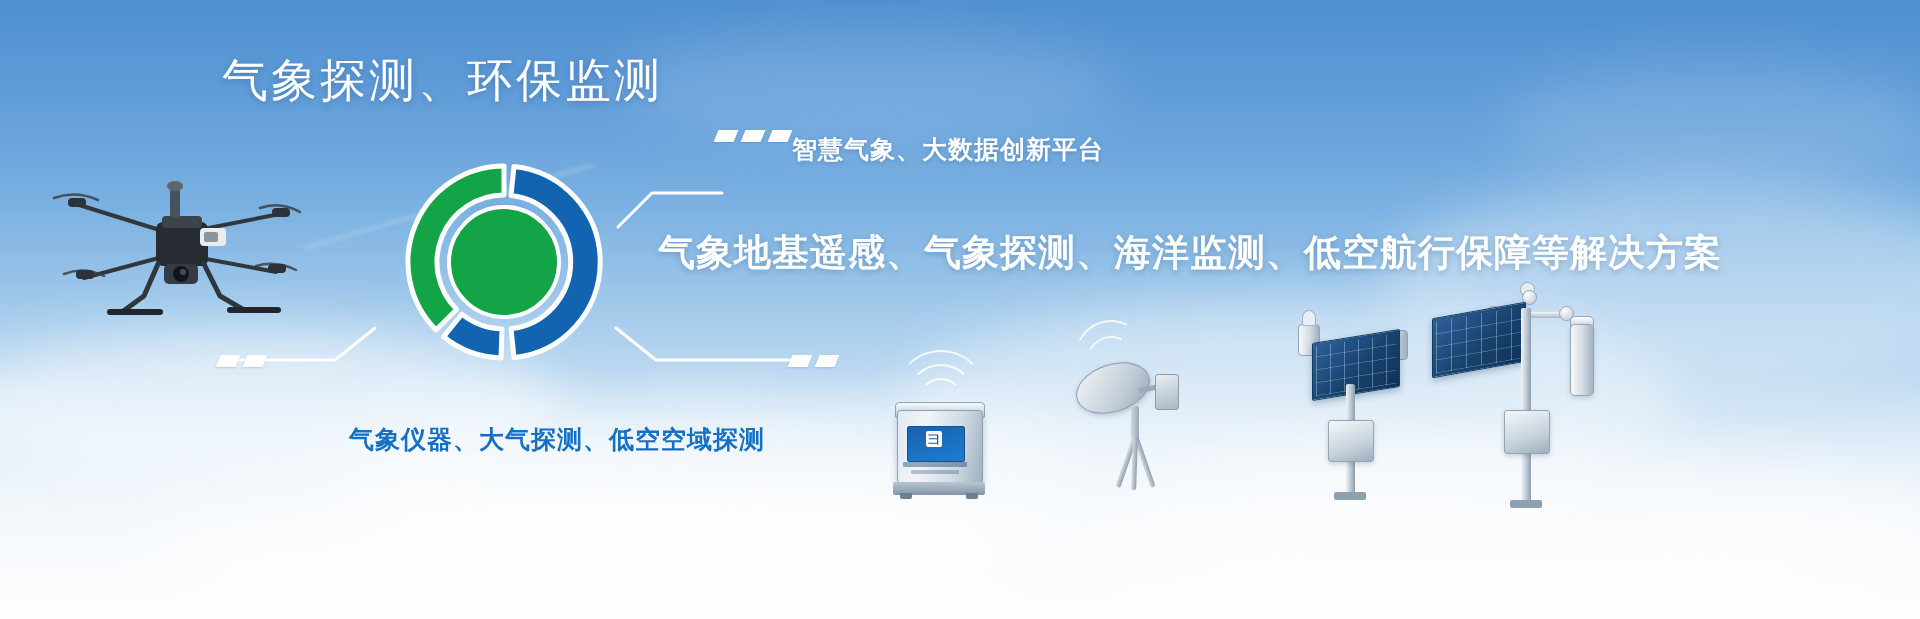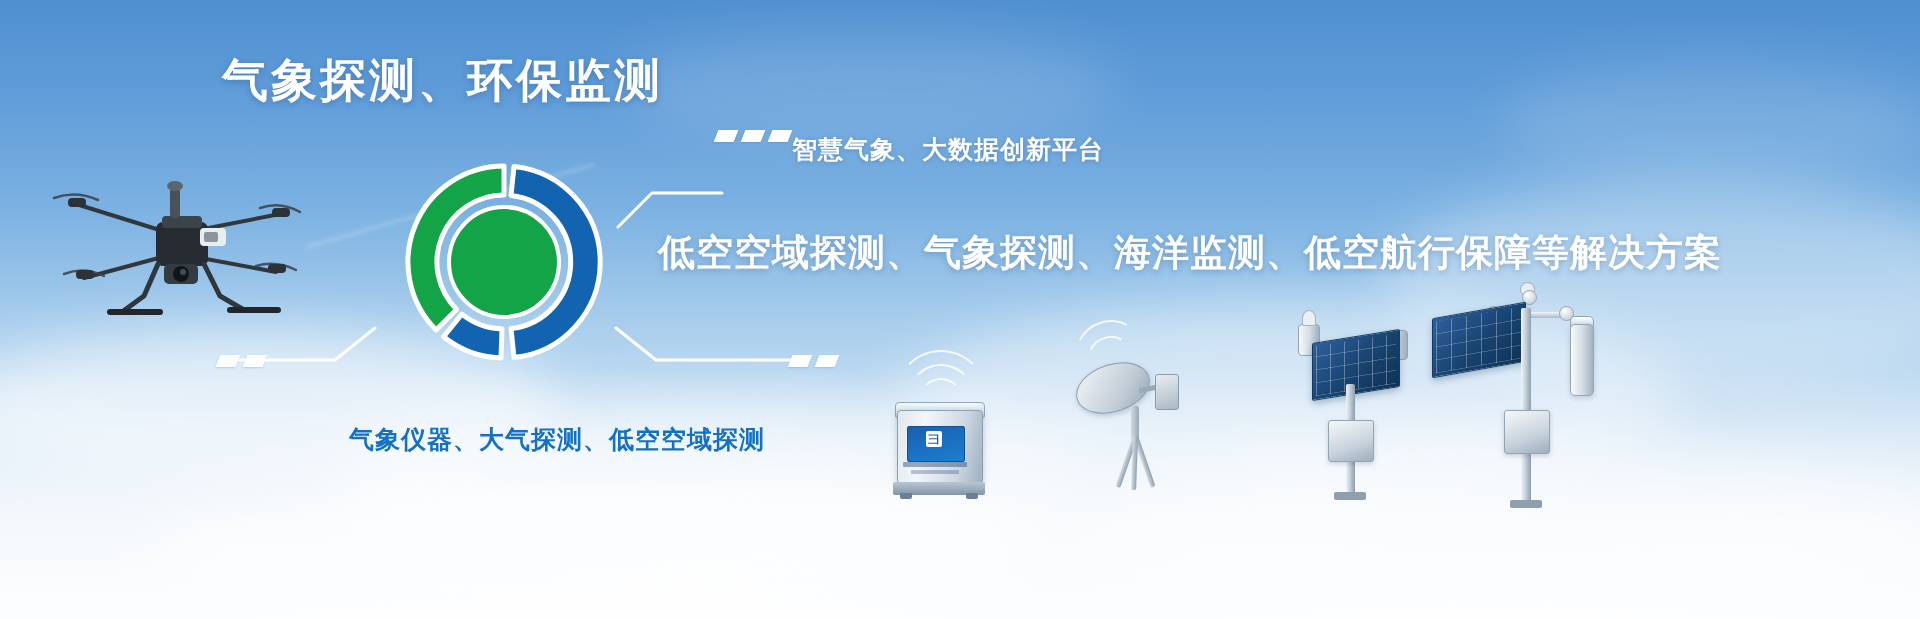--- a/index.html
+++ b/index.html
@@ -22,21 +22,21 @@
   .c7{left:620px;top:30px;width:500px;height:110px;opacity:.13;}
   .c8{left:1500px;top:60px;width:430px;height:120px;opacity:.12;}
   .haze{position:absolute;left:0;right:0;bottom:0;height:250px;
         background:linear-gradient(180deg,rgba(255,255,255,0) 0%,rgba(255,255,255,.55) 55%,rgba(255,255,255,.85) 100%);}
   .contrail{position:absolute;width:300px;height:2px;background:rgba(255,255,255,.35);filter:blur(2px);
             transform:rotate(-16deg);left:300px;top:205px;}
 
   
   .headline{
     position:absolute;left:222px;top:50px;
-    font-size:46px;font-weight:bold;color:#ffffff;letter-spacing:3px;
+    font-size:46px;font-weight:normal;color:#ffffff;letter-spacing:3px;
     text-shadow:0 2px 6px rgba(20,60,110,.30);white-space:nowrap;
   }
 
   
   .donut{position:absolute;left:394px;top:152px;width:220px;height:220px;}
   .donut svg{display:block;overflow:visible;}
 
   
   .conn{position:absolute;pointer-events:none;}
   .conn svg{display:block;overflow:visible;}
@@ -223,21 +223,21 @@
     <svg width="200" height="70" viewBox="0 0 200 70">
       <path d="M 6,-2 L 46,30 L 182,30" fill="none" stroke="#ffffff" stroke-width="3" stroke-linejoin="round" stroke-linecap="round"></path>
     </svg>
   </div>
   <div class="dashes dash-bot-right">
     <span class="dash"></span>
     <span class="dash"></span>
   </div>
 
   <div class="label-top">智慧气象、大数据创新平台</div>
-  <div class="label-main">低空空域探测、气象探测、海洋监测、低空航行保障等解决方案</div>
+  <div class="label-main">气象地基遥感、气象探测、海洋监测、低空航行保障等解决方案</div>
   <div class="label-bottom">气象仪器、大气探测、低空空域探测</div>
 
   <div class="obj drone">
     <svg width="260" height="180" viewBox="0 0 260 180">
       <g stroke="#30373d" stroke-width="4" stroke-linecap="round" fill="none">
         <line x1="118" y1="72" x2="28" y2="44"></line>
         <line x1="140" y1="72" x2="232" y2="54"></line>
         <line x1="118" y1="96" x2="36" y2="118"></line>
         <line x1="142" y1="96" x2="228" y2="112"></line>
       </g>

